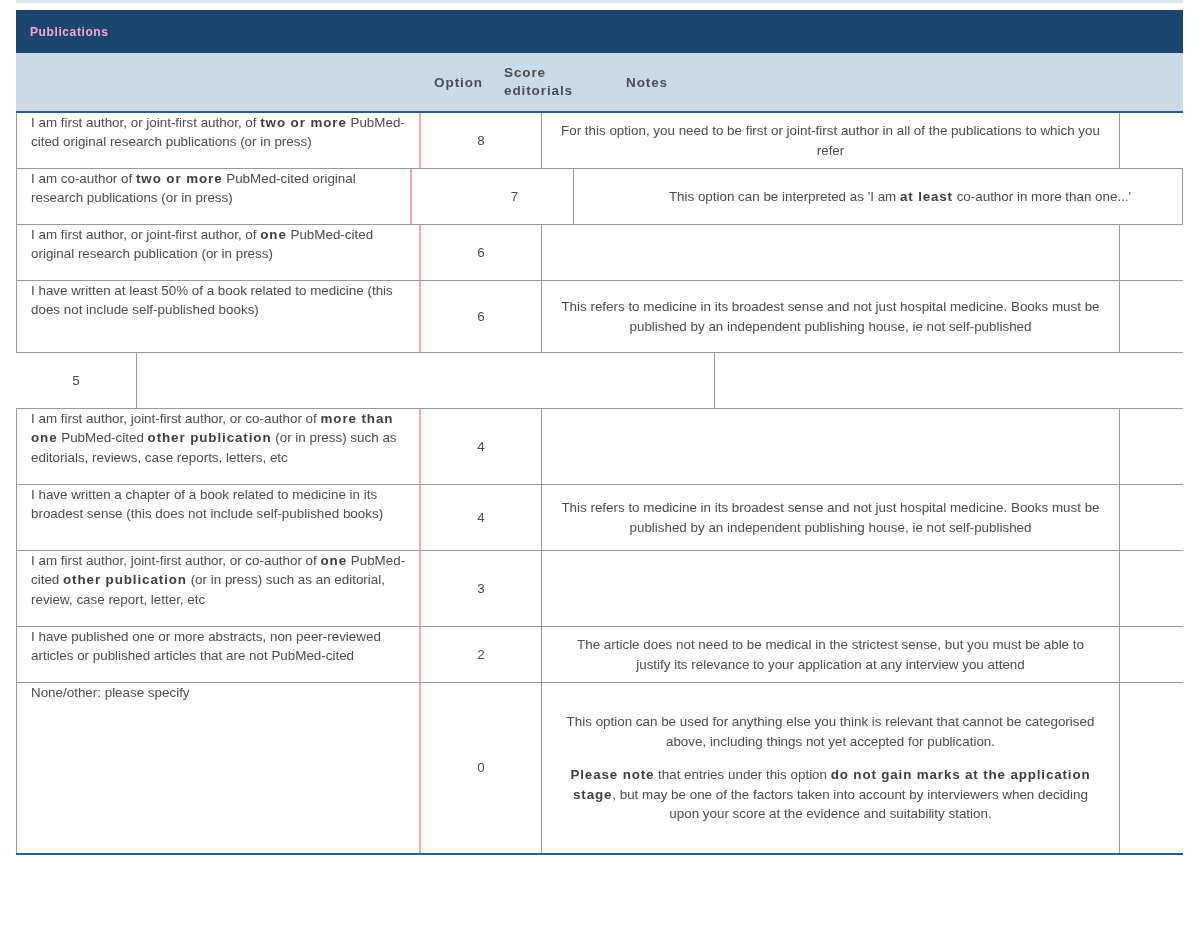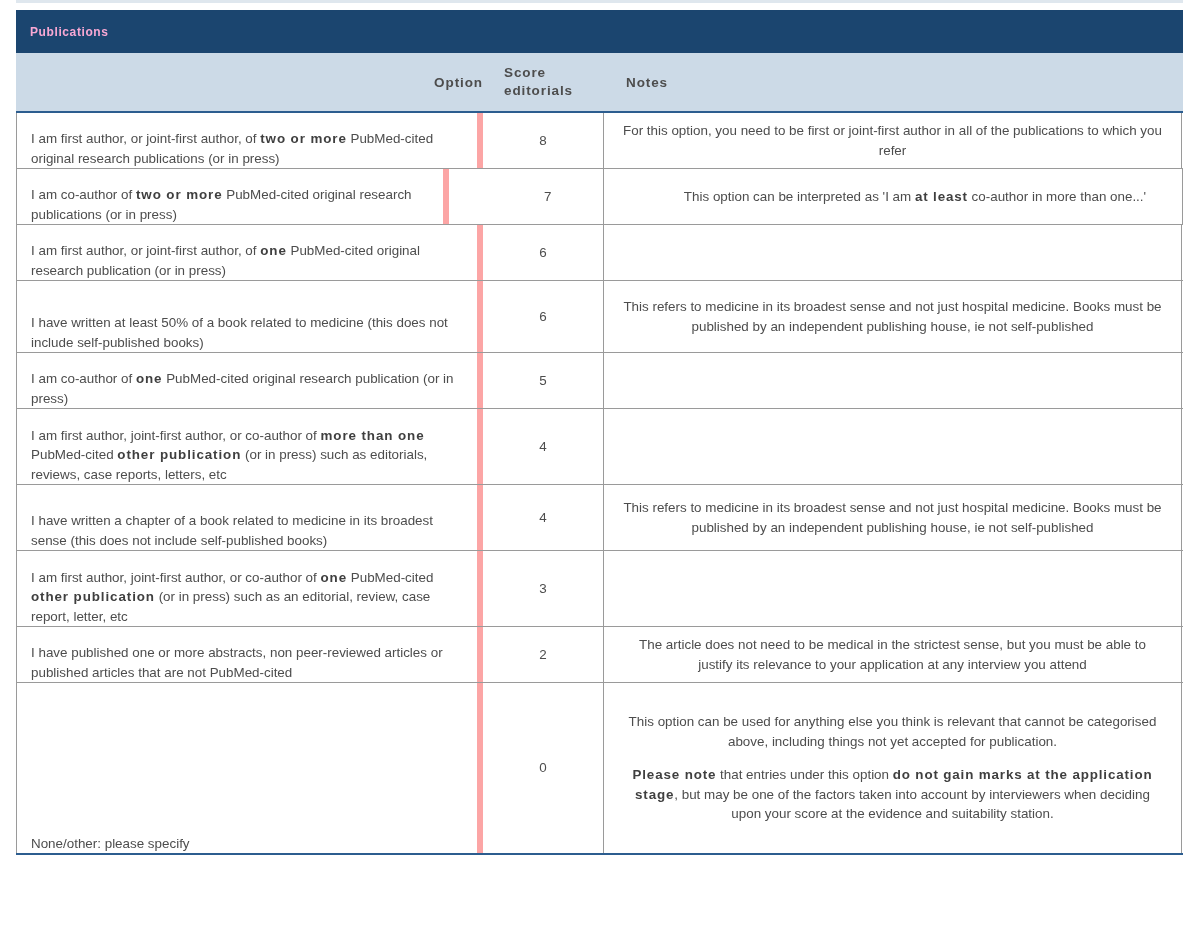--- a/index.html
+++ b/index.html
@@ -89,26 +89,26 @@
   .row:last-child { border-bottom: none; }
 
   .cell {
     box-sizing: border-box;
     font-size: 13.4px;
     line-height: 1.45;
     color: #4d4d4d;
   }
 
   .cell-option {
-    width: 467px;
+    width: 405px;
     border-left: 1px solid #9a9a9a;
-    border-right: 6px solid #fca5a5;
+    border-right: 2px solid #fca5a5;
     padding: 0 12px 0 14px;
     display: flex;
-    align-items: flex-end;
+    align-items: flex-start;
   }
   .cell-score {
     width: 121px;
     border-right: 1px solid #9a9a9a;
     display: flex;
     align-items: center;
     justify-content: center;
     text-align: center;
     font-size: 13.4px;
   }
@@ -201,23 +201,20 @@
           <div class="cell cell-score">
             <span>6</span>
           </div>
           <div class="cell cell-notes">
             <div class="notes-inner">
               <p>This refers to medicine in its broadest sense and not just hospital medicine. Books must be published by an independent publishing house, ie not self-published</p>
             </div>
           </div>
         </div>
         <div class="row" style="height: 56px;">
-          <div class="cell cell-option">
-            <div>I am co-author of <b>one</b> PubMed-cited original research publication (or in press)</div>
-          </div>
           <div class="cell cell-score">
             <span>5</span>
           </div>
           <div class="cell cell-notes">
             <div class="notes-inner"></div>
           </div>
         </div>
         <div class="row" style="height: 76px;">
           <div class="cell cell-option">
             <div>I am first author, joint-first author, or co-author of <b>more than one</b> PubMed-cited <b>other publication</b> (or in press) such as editorials, reviews, case reports, letters, etc</div>

